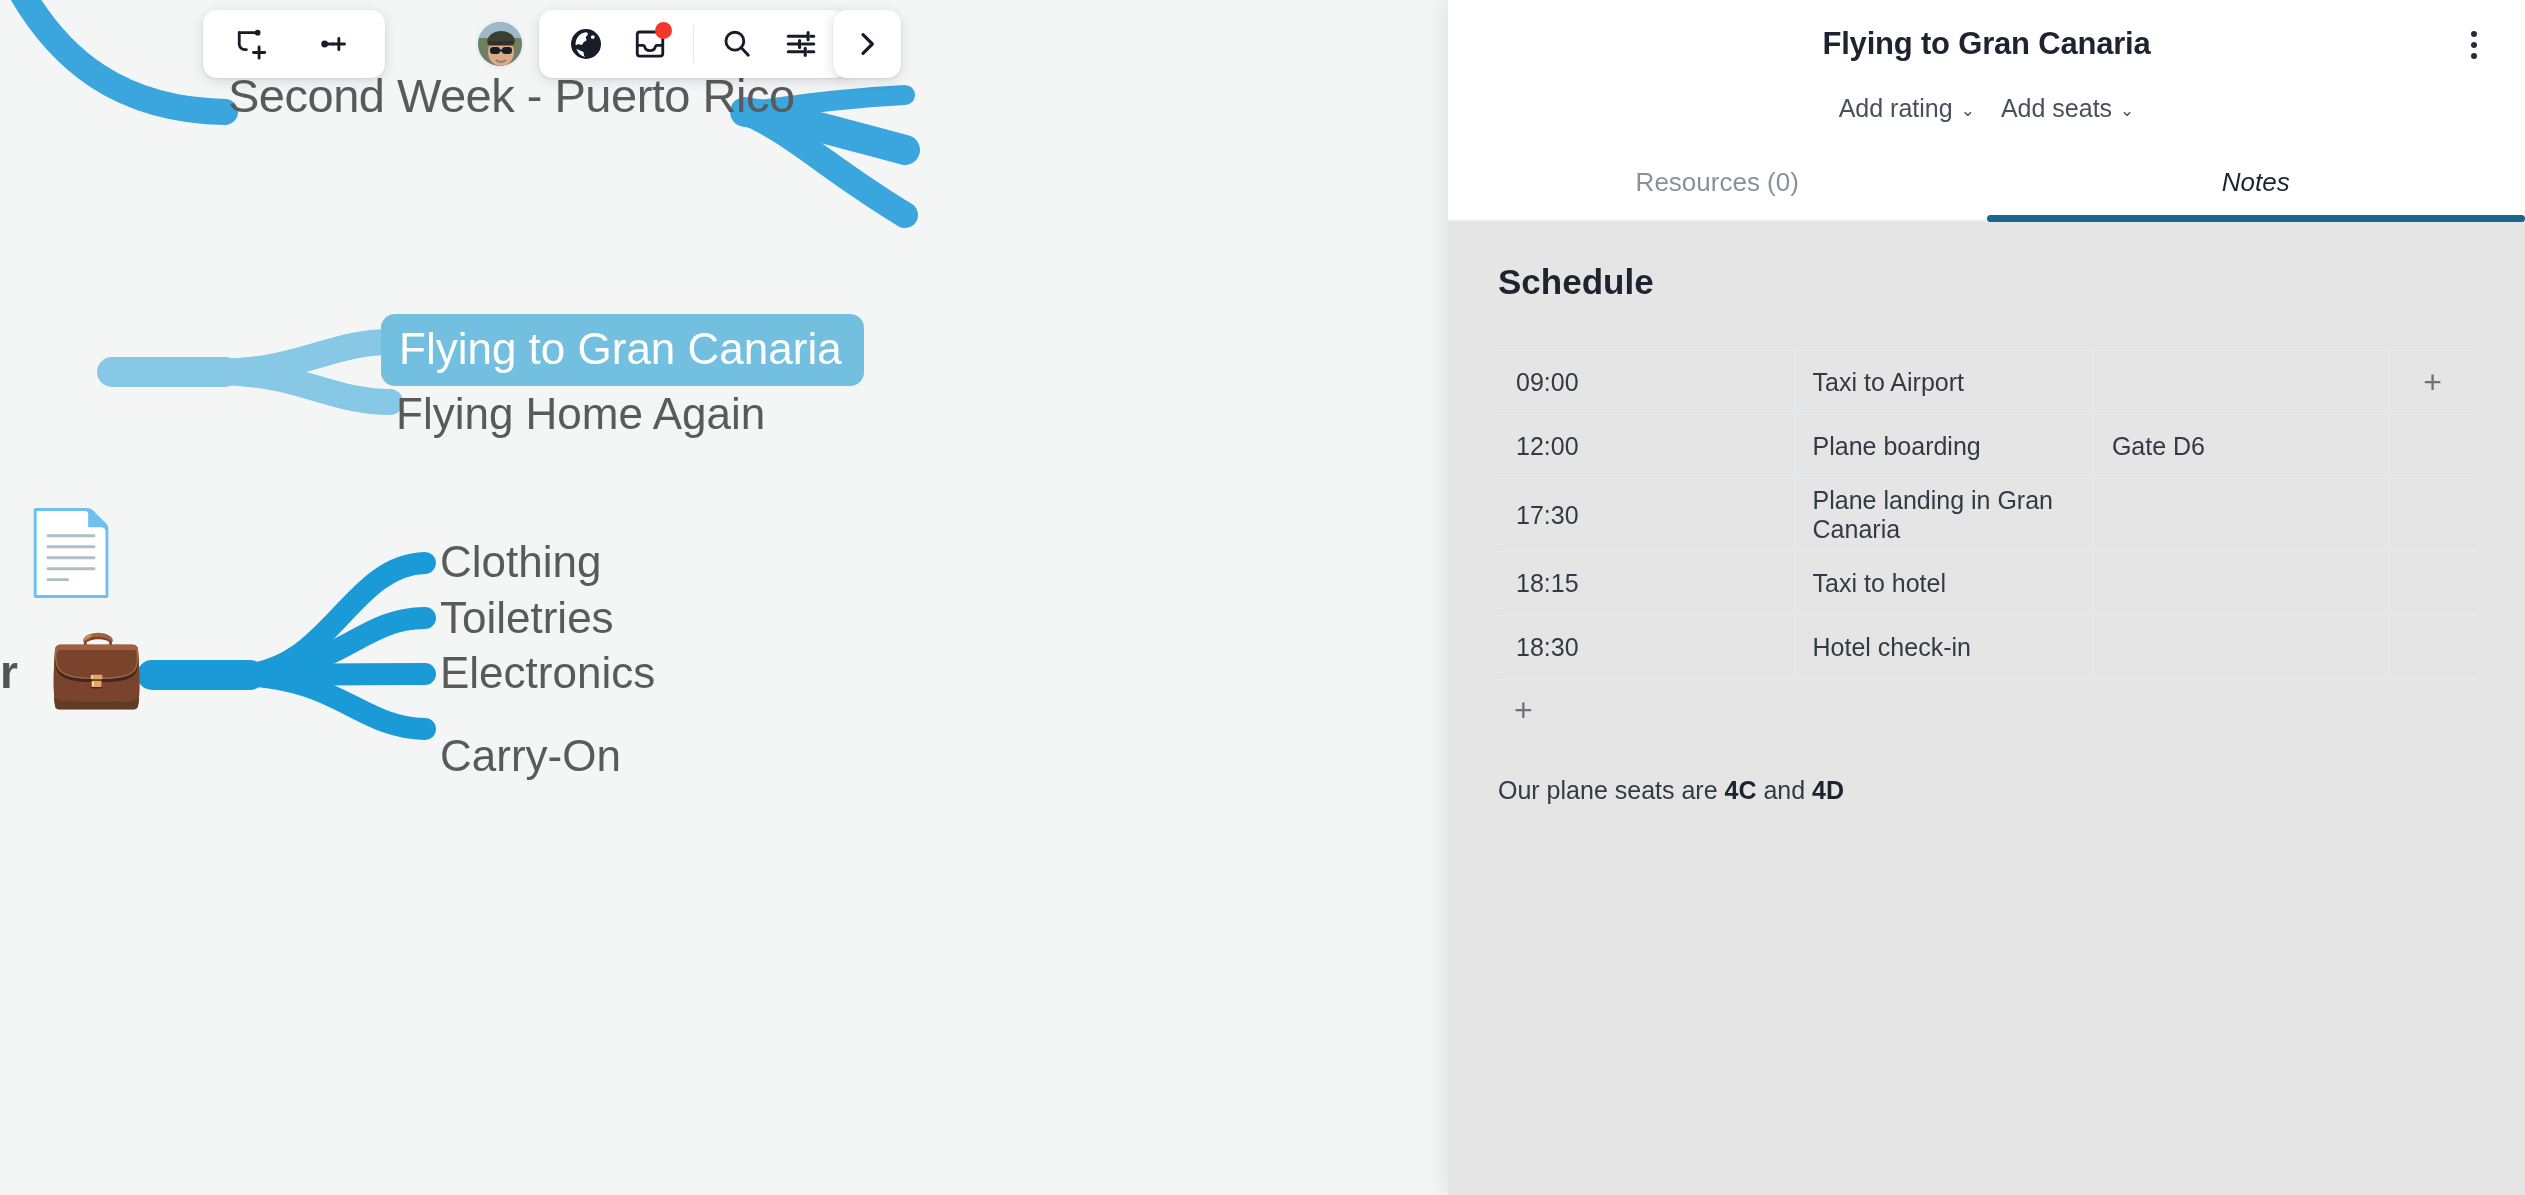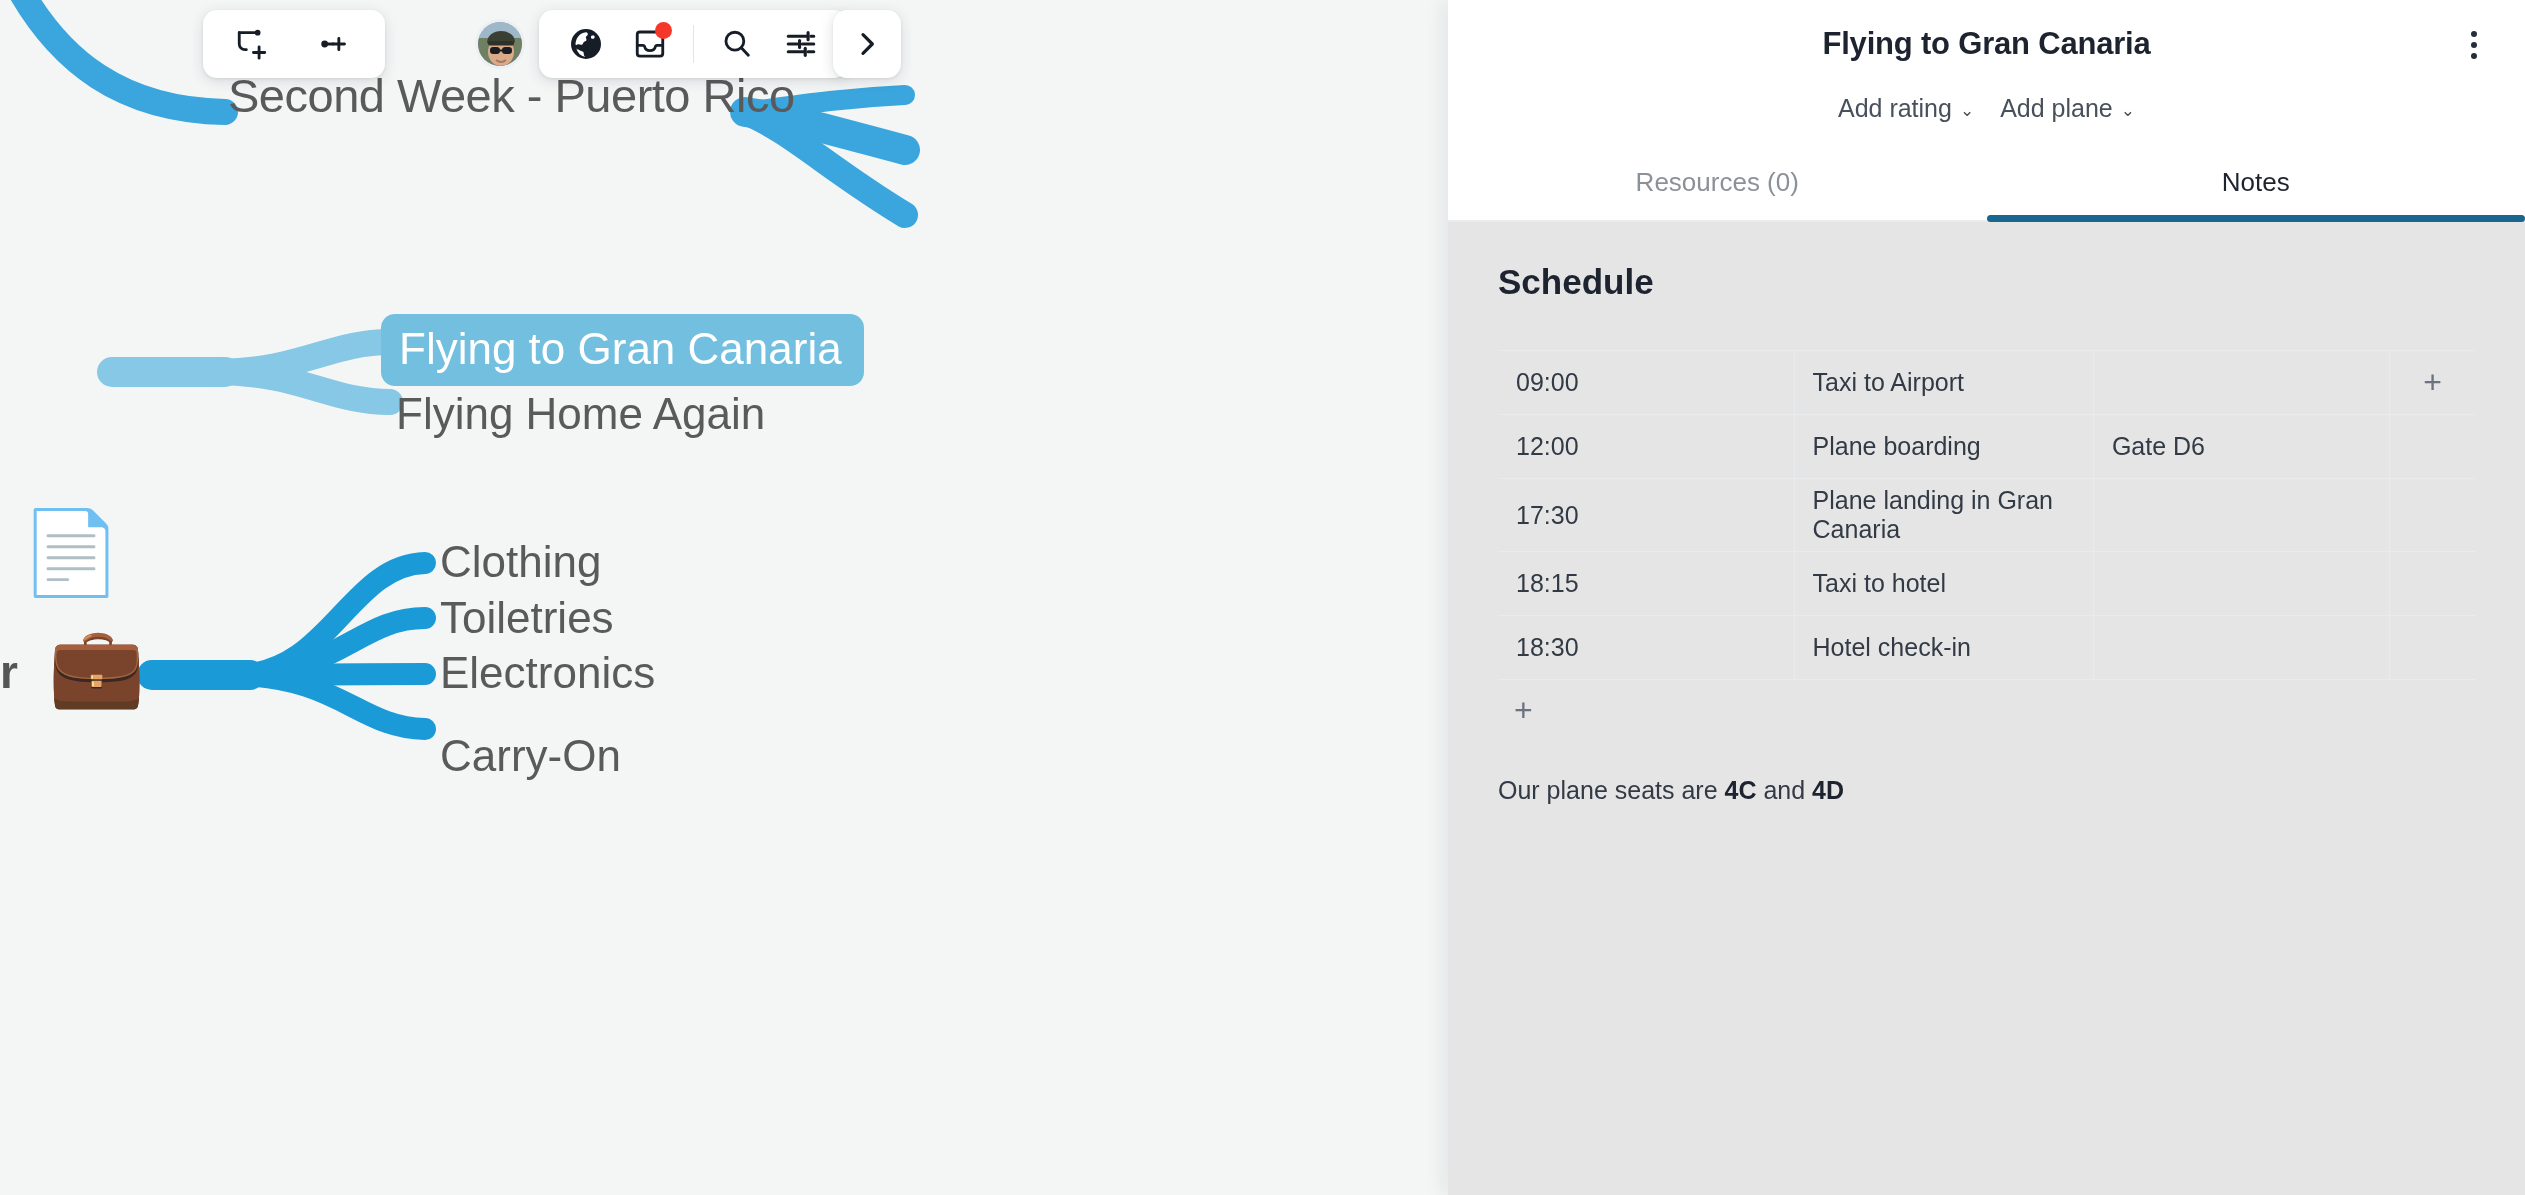--- a/index.html
+++ b/index.html
@@ -129,21 +129,21 @@
   }
   .tab {
     flex: 1 1 0;
     text-align: center;
     font-size: 26px;
     padding: 10px 0 22px;
     cursor: pointer;
     position: relative;
     color: #8b9199;
   }
-  .tab.active { color: #1d2430; }
+  .tab.active { color: #1d2430; font-style: italic; }
   .tab.active::after {
     content: "";
     position: absolute; left: 0; right: 0; bottom: -2px;
     height: 7px; border-radius: 4px;
     background: #19678f;
   }
 
   #notes-body {
     flex: 1 1 auto;
     background: #e5e5e5;
@@ -319,21 +319,21 @@
           <i></i>
           <i></i>
       </div>
 
       <div id="panel-actions">
         <div class="panel-action">
           <span>Add rating</span>
           <span class="caret">⌄</span>
         </div>
         <div class="panel-action">
-          <span>Add plane</span>
+          <span>Add seats</span>
           <span class="caret">⌄</span>
         </div>
       </div>
 
       <div id="tabs">
         <div class="tab">Resources (0)</div>
         <div class="tab active">Notes</div>
       </div>
     </div>
 

